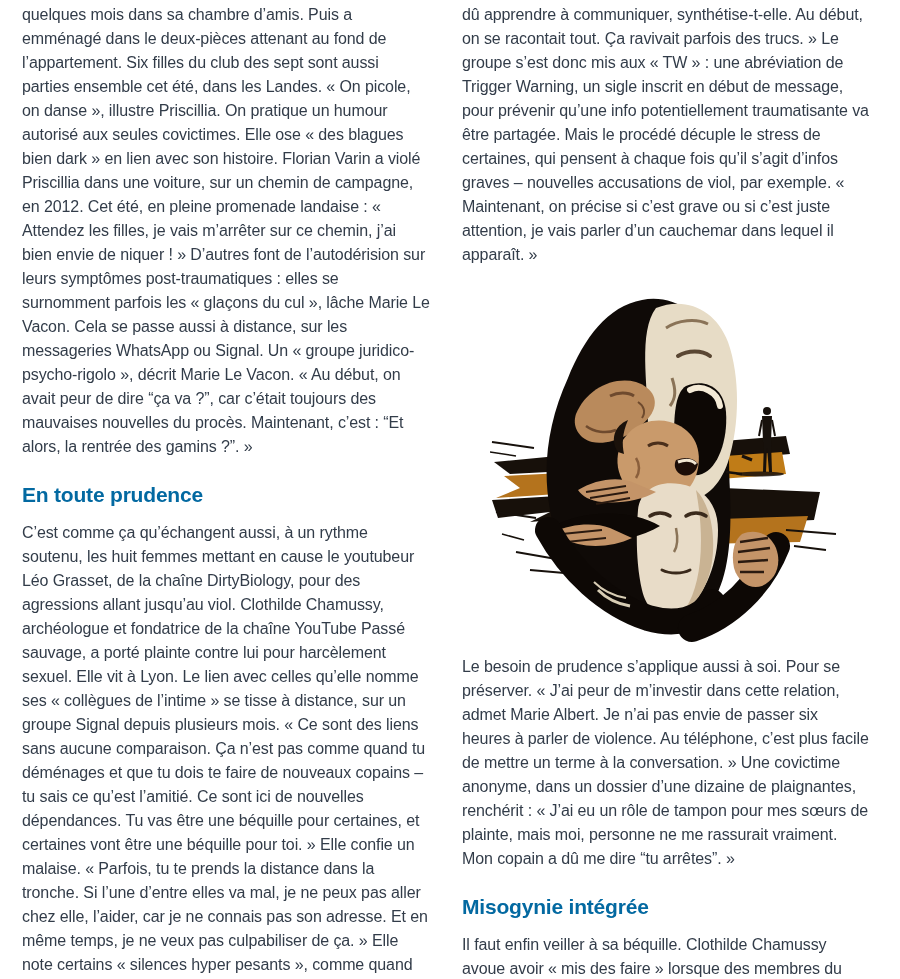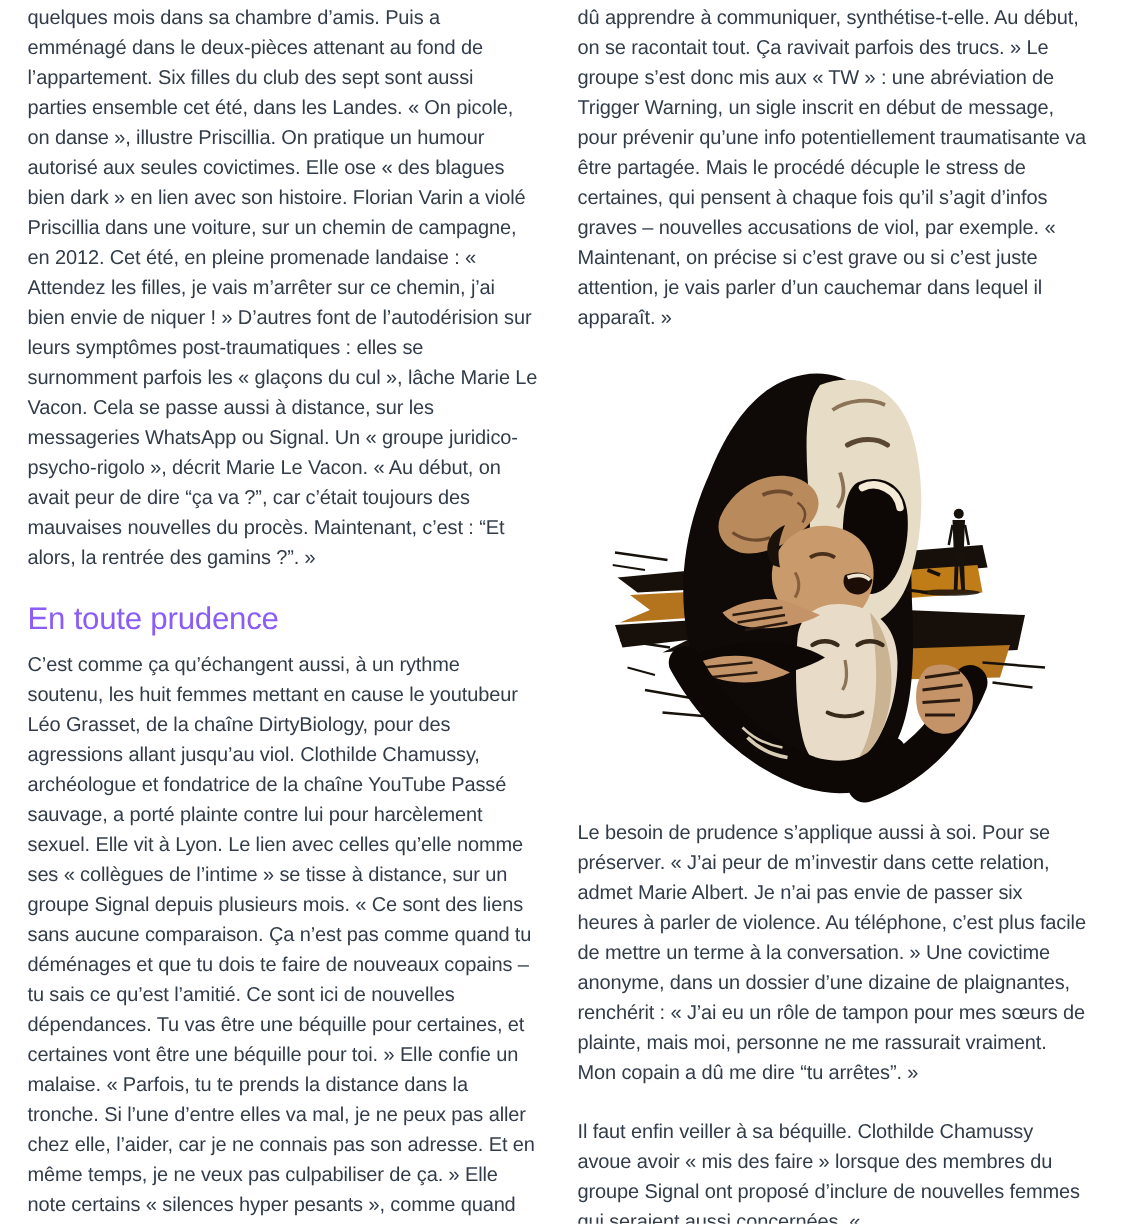--- a/index.html
+++ b/index.html
@@ -13,21 +13,21 @@
   }
   .col{width:408px;flex:0 0 408px;}
   .para{
     margin:0 0 23px 0;
     font-size:16px;line-height:24px;letter-spacing:-0.1px;
     color:#323c49;text-align:left;
   }
   .para .it{}
   .section-heading{
     margin:3px 0 13px 0;
-    font-size:25px;line-height:26px;font-weight:400;color:#8b5cf6;
+    font-size:21px;line-height:26px;font-weight:700;color:#0369a1;
     letter-spacing:-0.2px;
   }
   figure.collage{
     margin:27px 0 9px 28px;width:378px;height:352px;padding:0;
   }
   figure.collage svg{display:block;width:378px;height:352px;}
 </style>
 </head>
 <body>
 
@@ -116,16 +116,17 @@
         <path d="M272,122 L282,122 L281,148 L273,148 Z" fill="#17110c"></path>
         <path d="M274,148 L273,178 L276,178 L277,154 L279,178 L282,178 L281,148 Z" fill="#17110c"></path>
         <path d="M272,126 L269,142 M282,126 L285,142" stroke="#17110c" stroke-width="2" fill="none"></path>
         <ellipse cx="270" cy="180" rx="24" ry="2.5" fill="#17110c" opacity="0.85"></ellipse>
         <path d="M236,178 L252,180" stroke="#17110c" stroke-width="2.5" fill="none"></path>
         <path d="M252,162 L262,166" stroke="#17110c" stroke-width="3" fill="none"></path>
       </g>
     </svg>
   </figure>
         <p class="para"><span>Le besoin de prudence s’applique aussi à soi. Pour se préserver. « </span><span class="it">J’ai peur de m’investir dans cette relation, admet Marie Albert. Je n’ai pas envie de passer six heures à parler de violence. Au téléphone, c’est plus facile de mettre un terme à la conversation. »</span><span> Une covictime anonyme, dans un dossier d’une dizaine de plaignantes, renchérit : « </span><span class="it">J’ai eu un rôle de tampon pour mes sœurs de plainte, mais moi, personne ne me rassurait vraiment. Mon copain a dû me dire “tu arrêtes”. »</span></p>
+        <h2 class="section-heading">Misogynie intégrée</h2>
         <p class="para"><span>Il faut enfin veiller à sa béquille. Clothilde Chamussy avoue avoir </span><span class="it">« mis des faire »</span><span> lorsque des membres du groupe Signal ont proposé d’inclure de nouvelles femmes qui seraient aussi concernées. « </span></p>
       </div>
   </div>
 </div>
 
 </body></html>

